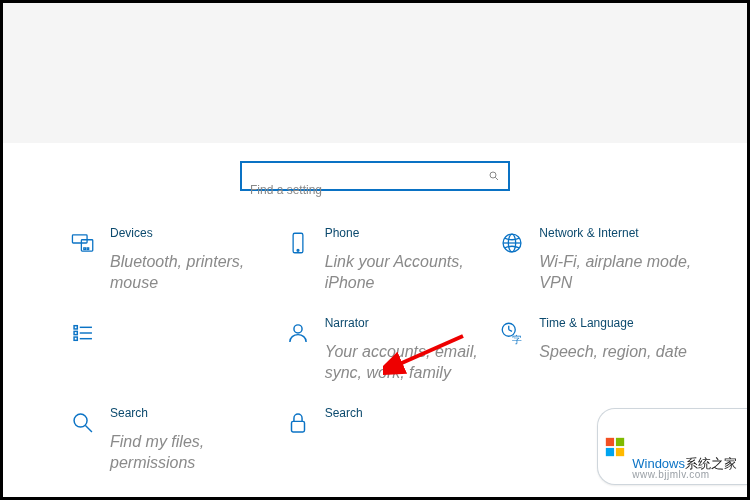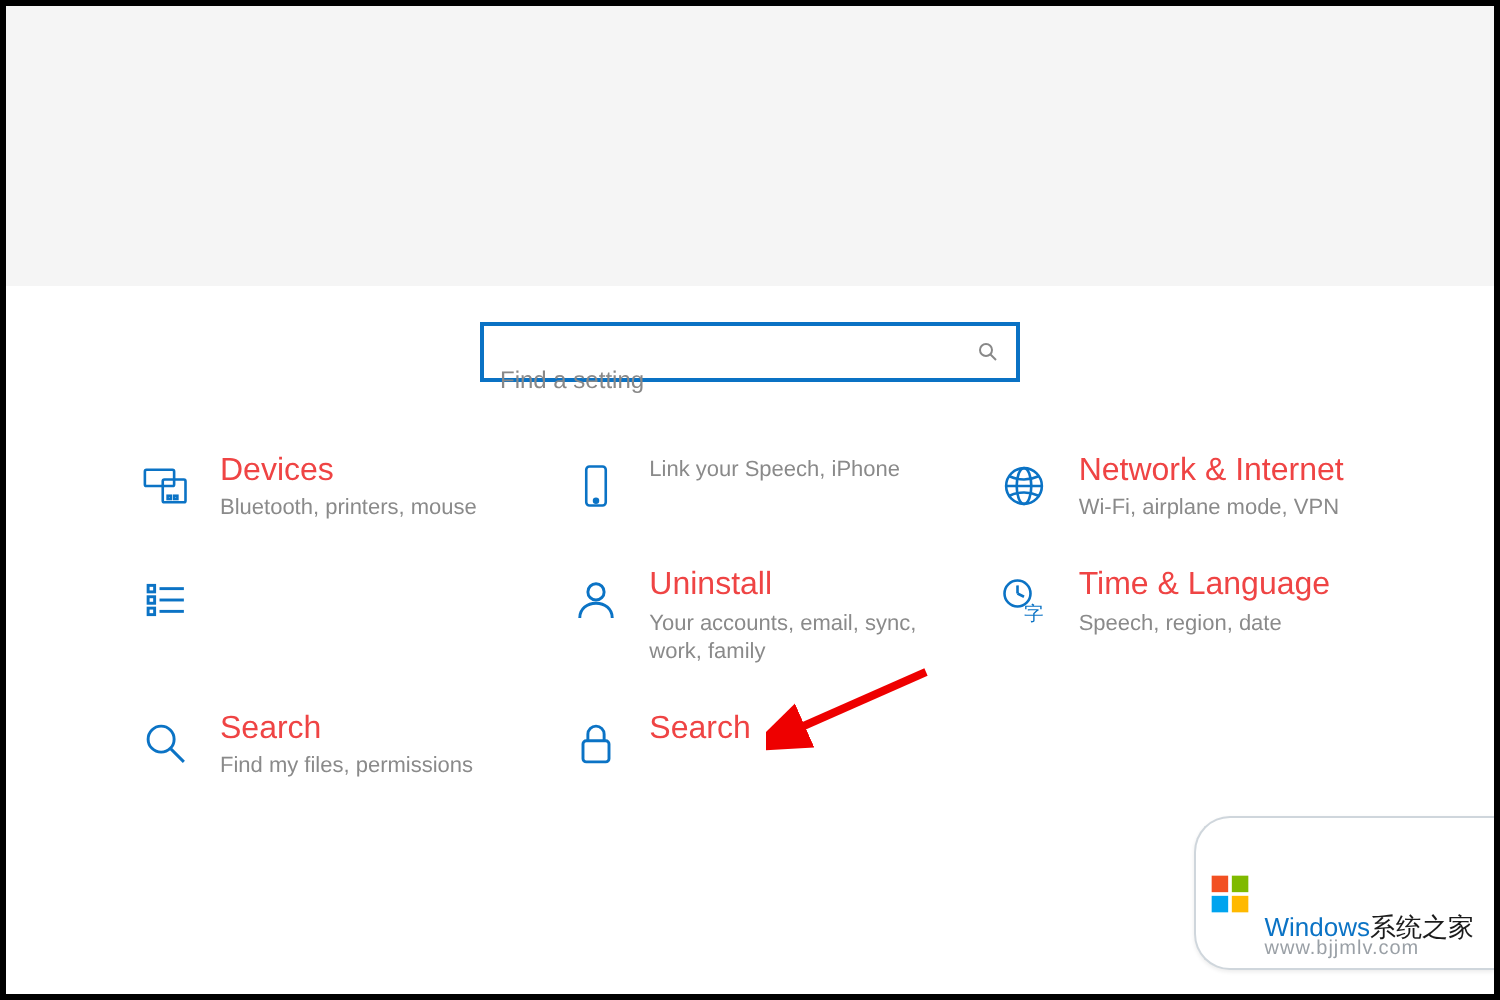--- a/index.html
+++ b/index.html
@@ -65,22 +65,22 @@
     height: 30px;
     display: flex;
     align-items: center;
     justify-content: center;
     color: #0b73c5;
     flex-shrink: 0;
     margin-top: 2px;
   }
   .icon-wrap svg { width: 26px; height: 26px; display: block; }
   .txt { display: flex; flex-direction: column; }
-  .title { font-size: 16px; color: #ef4444; line-height: 1.2; }
-  .desc  { font-size: 11px; color: #8a8a8a; line-height: 1.3; margin-top: 2px; max-width: 155px; }
+  .title { font-size: 12px; color: #0c4a6e; line-height: 1.2; }
+  .desc  { font-size: 16px; color: #8a8a8a; line-height: 1.3; margin-top: 12px; max-width: 155px; font-style: italic; }
 
   
   .arrow {
     position: absolute;
     left: 380px;
     top: 325px;
     pointer-events: none;
   }
 
   
@@ -138,21 +138,22 @@
   </div>
 
   <div class="item">
     <span class="icon-wrap">
       <svg viewBox="0 0 32 32" fill="none" stroke="currentColor" stroke-width="1.6">
         <rect x="10" y="4" width="12" height="24" rx="2"></rect>
         <circle cx="16" cy="25" r="1.2" fill="currentColor"></circle>
       </svg>
     </span>
     <div class="txt">
-      <span class="desc">Link your Speech, iPhone</span>
+      <span class="title">Phone</span>
+      <span class="desc">Link your Accounts, iPhone</span>
     </div>
   </div>
 
   <div class="item">
     <span class="icon-wrap">
       <svg viewBox="0 0 32 32" fill="none" stroke="currentColor" stroke-width="1.6">
         <circle cx="16" cy="16" r="11"></circle>
         <ellipse cx="16" cy="16" rx="4.5" ry="11"></ellipse>
         <line x1="5" y1="16" x2="27" y2="16"></line>
         <path d="M7 10 Q16 14 25 10"></path>
@@ -179,21 +180,21 @@
   </div>
 
   <div class="item">
     <span class="icon-wrap">
       <svg viewBox="0 0 32 32" fill="none" stroke="currentColor" stroke-width="1.8">
         <circle cx="16" cy="11" r="5"></circle>
         <path d="M6 27c0-5.5 4.5-9 10-9s10 3.5 10 9"></path>
       </svg>
     </span>
     <div class="txt">
-      <span class="title">Uninstall</span>
+      <span class="title">Narrator</span>
       <span class="desc">Your accounts, email, sync, work, family</span>
     </div>
   </div>
 
   <div class="item">
     <span class="icon-wrap">
       <svg viewBox="0 0 32 32" fill="none" stroke="currentColor" stroke-width="1.6">
         <circle cx="12" cy="12" r="8"></circle>
         <line x1="12" y1="7" x2="12" y2="12"></line>
           <line x1="12" y1="12" x2="16" y2="14"></line>

